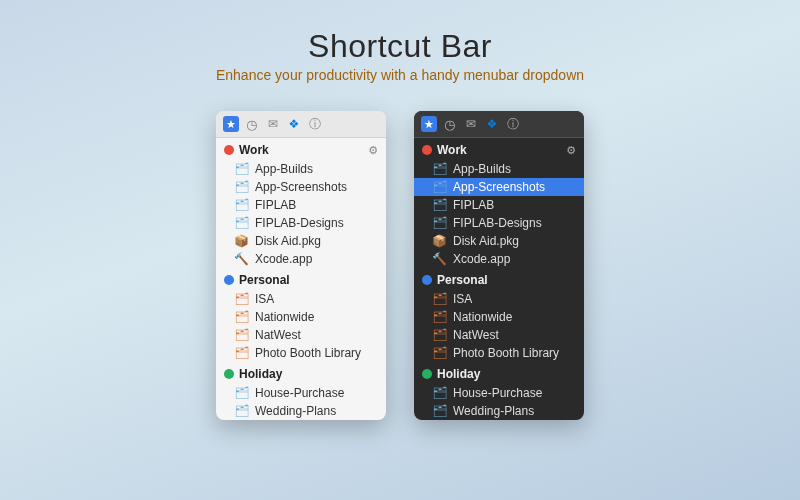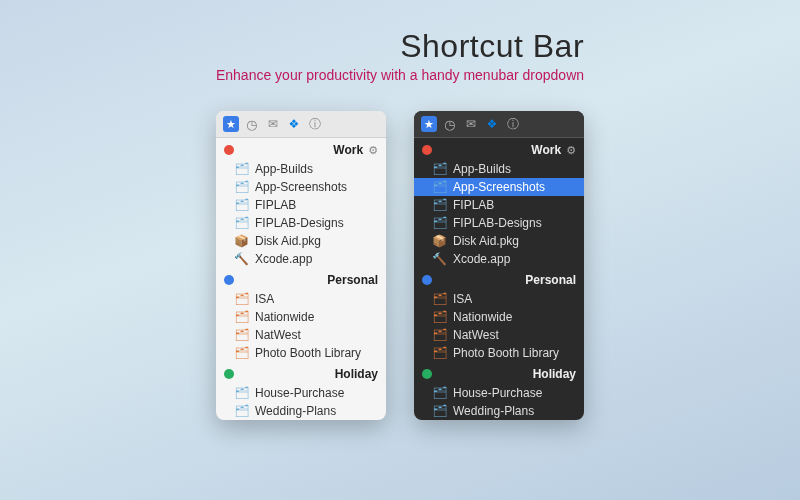--- a/index.html
+++ b/index.html
@@ -9,41 +9,41 @@
       height: 500px;
       background: linear-gradient(160deg, #c8d8e8 0%, #d8e8f0 40%, #b8cce0 100%);
       font-family: -apple-system, BlinkMacSystemFont, 'Helvetica Neue', Arial, sans-serif;
       display: flex;
       flex-direction: column;
       align-items: center;
       overflow: hidden;
     }
 
     .header {
-      text-align: right;
+      text-align: center;
       margin-top: 28px;
       margin-bottom: 18px;
     }
 
     .title {
       font-size: 32px;
       font-weight: 300;
       color: #2a2a2a;
       letter-spacing: 0.5px;
     }
 
     .subtitle {
       font-size: 14px;
       color: #444;
       margin-top: 4px;
     }
 
     .tagline {
       font-size: 14px;
-      color: #be185d;
+      color: #a16207;
       margin-top: 2px;
     }
 
     .panels-container {
       display: flex;
       gap: 28px;
       margin-top: 10px;
     }
 
     
@@ -133,21 +133,20 @@
     }
 
     .group-dot.red { background: #e74c3c; }
     .group-dot.blue { background: #3b7de8; }
     .group-dot.green { background: #27ae60; }
 
     .group-name {
       font-size: 12px;
       font-weight: 600;
       flex: 1;
-      text-align: right;
     }
 
     .panel-light .group-name { color: #222; }
     .panel-dark .group-name { color: #eee; }
 
     .gear-icon {
       font-size: 11px;
       cursor: pointer;
     }
 

